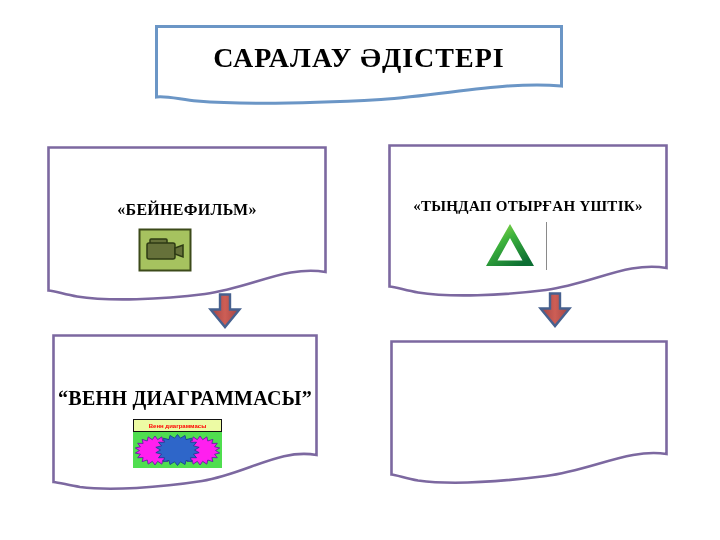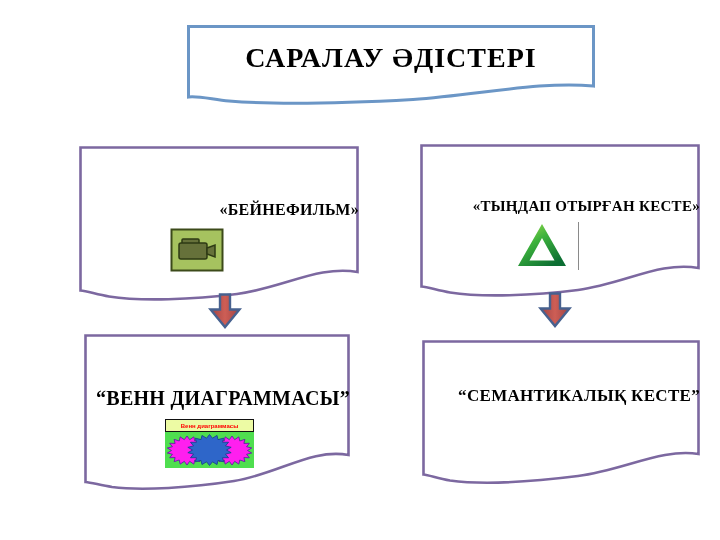--- a/index.html
+++ b/index.html
@@ -1,32 +1,32 @@
 <!DOCTYPE html>
 <html style="--title-border: #6b96c6; --card-border: #7c68a0; --text: #000000; --arrow-fill: #c25049; --arrow-outline: #47618f; --camera-bg: #a6c25f; --camera-body: #66713a; --triangle-green: #2fa33c; --venn-bar-bg: #edfba4; --venn-caption: #ff0000; --venn-panel: #4fde4f; --venn-magenta: #ff1fef; --venn-blue: #2e66c9;"><head>
 <meta charset="utf-8">
 <style>
   html,body{margin:0;padding:0;background:#ffffff;}
   .stage{
     position:relative;width:720px;height:540px;background:#ffffff;
     overflow:hidden;font-family:"Liberation Serif","DejaVu Serif",serif;
   }
-  .shape{position:absolute;margin-left:32px;}
+  .shape{position:absolute;}
   .shape > svg.outline{position:absolute;left:0;top:0;width:100%;height:100%;display:block;}
   .wave-path{fill:#ffffff;}
   .title-stroke{stroke:var(--title-border);stroke-width:3;}
   .card-stroke{stroke:var(--card-border);stroke-width:2.6;}
   .t-label{
     position:absolute;left:0;right:0;top:0;bottom:16px;
     display:flex;align-items:center;justify-content:center;
     font-size:28px;font-weight:bold;color:var(--text);letter-spacing:1px;
     white-space:nowrap;
   }
   .c-label{
-    position:absolute;left:0;right:0;text-align:right;
+    position:absolute;left:0;right:0;text-align:center;
     font-weight:bold;color:var(--text);white-space:nowrap;letter-spacing:0.3px;
   }
   .abs{position:absolute;}
   .vline{position:absolute;width:1px;background:#8a8a8a;}
   .venn{position:absolute;}
   .venn-bar{
     box-sizing:border-box;width:100%;height:13px;background:var(--venn-bar-bg);
     border:1.4px solid #111;display:flex;align-items:center;justify-content:center;
     font-family:"Liberation Sans","DejaVu Sans",sans-serif;
     font-size:6px;font-weight:bold;color:var(--venn-caption);
@@ -57,21 +57,21 @@
       <rect x="12" y="11" width="17" height="7" rx="1" style="fill:var(--camera-body)" stroke="#2e3a14" stroke-width="1.5"></rect>
       <rect x="9" y="15" width="28" height="16" rx="2" style="fill:var(--camera-body)" stroke="#2e3a14" stroke-width="1.5"></rect>
       <polygon points="37,20 45,17 45,29 37,26" style="fill:var(--camera-body)" stroke="#2e3a14" stroke-width="1.5"></polygon>
     </svg>
   </div>
 
   <div class="shape" style="left:388px;top:144px;width:280px;height:156px">
     <svg class="outline" viewBox="0 0 280 156">
       <path class="wave-path card-stroke" d="M1.5,1.5 H278.5 V124 C240,117 204,140 158,146 C114,151.5 62,153.5 30,148.5 C18,146.5 8,143 1.5,142.5 Z"></path>
     </svg>
-    <div class="c-label" style="top:54px;font-size:15px">«ТЫҢДАП ОТЫРҒАН КЕСТЕ»</div>
+    <div class="c-label" style="top:54px;font-size:15px">«ТЫҢДАП ОТЫРҒАН ҮШТІК»</div>
     <svg class="abs" style="left:97px;top:79px" width="50" height="46" viewBox="0 0 50 46">
       <defs>
         <linearGradient id="tg" x1="0" y1="0" x2="0.7" y2="1">
           <stop offset="0" stop-color="#a8e34f"></stop>
           <stop offset="0.45" stop-color="#3db23c"></stop>
           <stop offset="1" stop-color="#0c6e33"></stop>
         </linearGradient>
       </defs>
       <path d="M25,1 L49,43 L1,43 Z M25,15 L37.5,37.5 L12.5,37.5 Z" fill="url(#tg)" fill-rule="evenodd"></path>
     </svg>
@@ -105,16 +105,15 @@
         <polygon transform="translate(67,18.5)" style="fill:var(--venn-magenta)" stroke="#5b0fa8" stroke-width="0.8" points="0.00,-14.50 2.69,-10.83 6.84,-13.63 7.75,-9.53 12.86,-11.11 11.87,-7.07 17.32,-7.25 14.57,-3.76 19.70,-2.52 15.50,0.00 19.70,2.52 14.57,3.76 17.32,7.25 11.87,7.07 12.86,11.11 7.75,9.53 6.84,13.63 2.69,10.83 0.00,14.50 -2.69,10.83 -6.84,13.63 -7.75,9.53 -12.86,11.11 -11.87,7.07 -17.32,7.25 -14.57,3.76 -19.70,2.52 -15.50,0.00 -19.70,-2.52 -14.57,-3.76 -17.32,-7.25 -11.87,-7.07 -12.86,-11.11 -7.75,-9.53 -6.84,-13.63 -2.69,-10.83"></polygon>
         <polygon transform="translate(44.5,18)" style="fill:var(--venn-blue)" stroke="#123c8c" stroke-width="0.8" points="0.00,-15.50 2.95,-11.82 7.52,-14.57 8.50,-10.39 14.14,-11.87 13.02,-7.71 19.05,-7.75 15.97,-4.10 21.67,-2.69 17.00,0.00 21.67,2.69 15.97,4.10 19.05,7.75 13.02,7.71 14.14,11.87 8.50,10.39 7.52,14.57 2.95,11.82 0.00,15.50 -2.95,11.82 -7.52,14.57 -8.50,10.39 -14.14,11.87 -13.02,7.71 -19.05,7.75 -15.97,4.10 -21.67,2.69 -17.00,0.00 -21.67,-2.69 -15.97,-4.10 -19.05,-7.75 -13.02,-7.71 -14.14,-11.87 -8.50,-10.39 -7.52,-14.57 -2.95,-11.82"></polygon>
       </svg>
     </div>
   </div>
 
   <div class="shape" style="left:390px;top:340px;width:278px;height:150px">
     <svg class="outline" viewBox="0 0 278 150">
       <path class="wave-path card-stroke" d="M1.5,1.5 H276.5 V114 C240,108 202,130 156,136 C112,141.5 60,145 28,140.5 C16,138.5 7,135 1.5,134.5 Z"></path>
     </svg>
-    <div class="c-label" style="top:46px;font-size:17px">“СЕМАНТИКАЛЫҚ КЕСТЕ”</div>
   </div>
 
 </div>
 
 </body></html>

